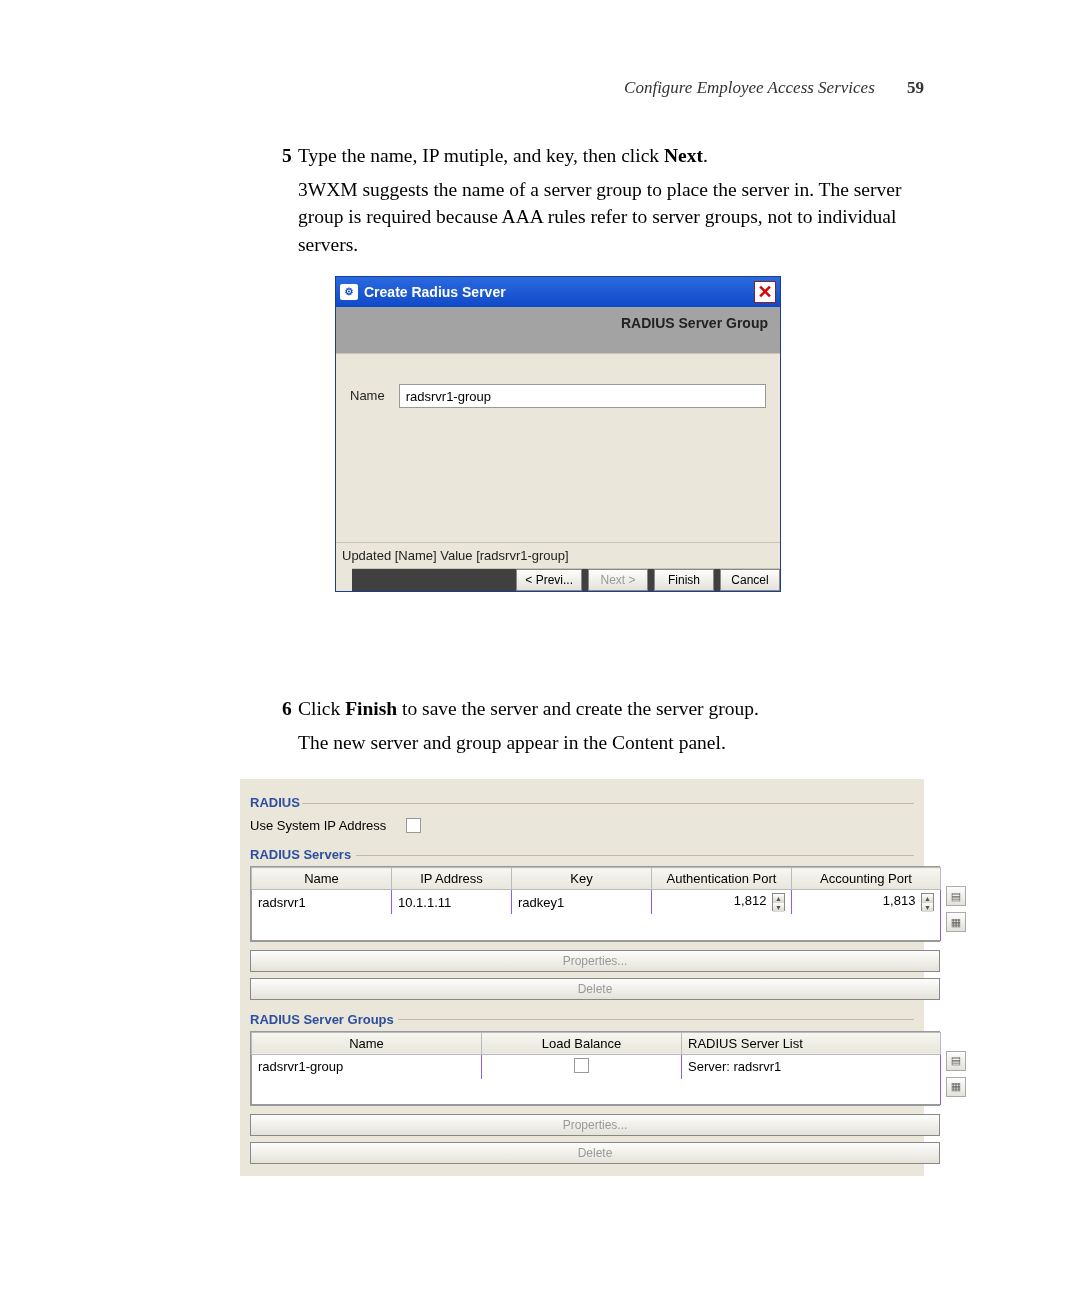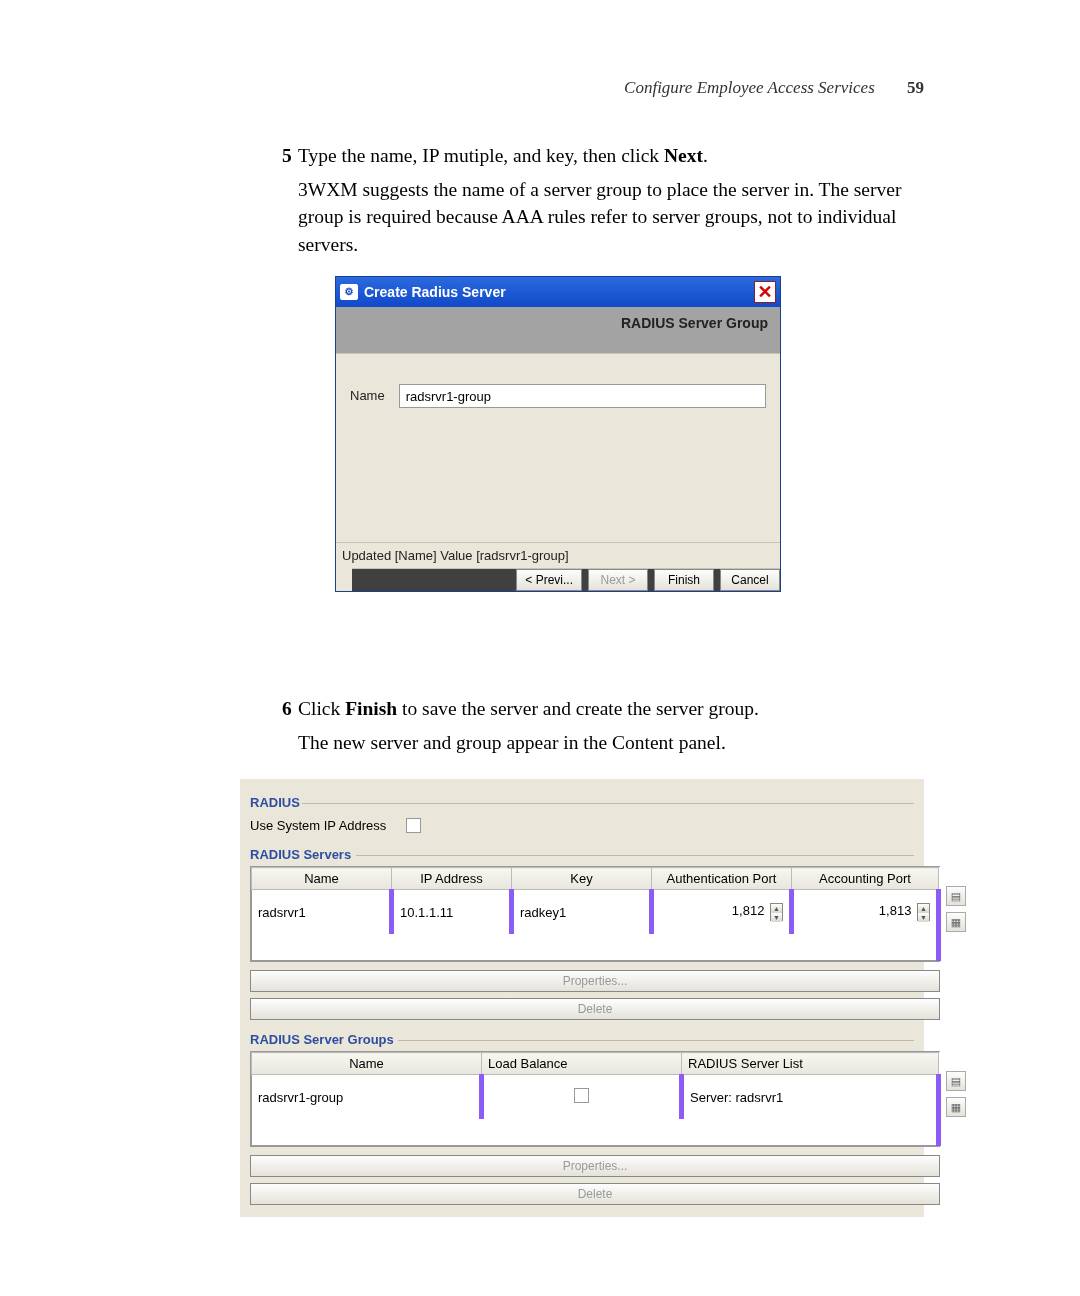--- a/index.html
+++ b/index.html
@@ -197,22 +197,22 @@
     font-size:13px;
   }
   .table th {
     background:linear-gradient(#f7f6f0,#e8e6dc);
     font-weight:normal;
     padding:3px 6px;
     border:1px solid #bbb;
     text-align:left;
   }
   .table td {
-    padding:13px 6px;
-    border-right:5px solid #8b5cf6;
+    padding:3px 6px;
+    border-right:1px solid #8b5cf6;
     height:22px;
   }
   .table-wrap {
     display:flex;
     align-items:flex-start;
     gap:6px;
   }
   .table-box {
     border:1px solid #999;
     background:#fff;
@@ -374,21 +374,21 @@
   <div class="section-label">
     <span>RADIUS Server Groups</span>
     <span class="line" style="left:148px; right:0;"></span>
   </div>
   <div class="table-wrap">
     <div class="table-box">
       <table class="table">
         <thead>
             <tr>
           <th style="width:230px;text-align:center;">Name</th>
-          <th style="width:200px;">Load Balance</th>
+          <th style="width:200px;text-align:center;">Load Balance</th>
           <th style="text-align:left;">RADIUS Server List</th>
         </tr>
           </thead>
         <tbody>
           <tr>
             <td>radsrvr1-group</td>
             <td class="center">
               <span class="chk"></span>
             </td>
             <td>Server: radsrvr1</td>

